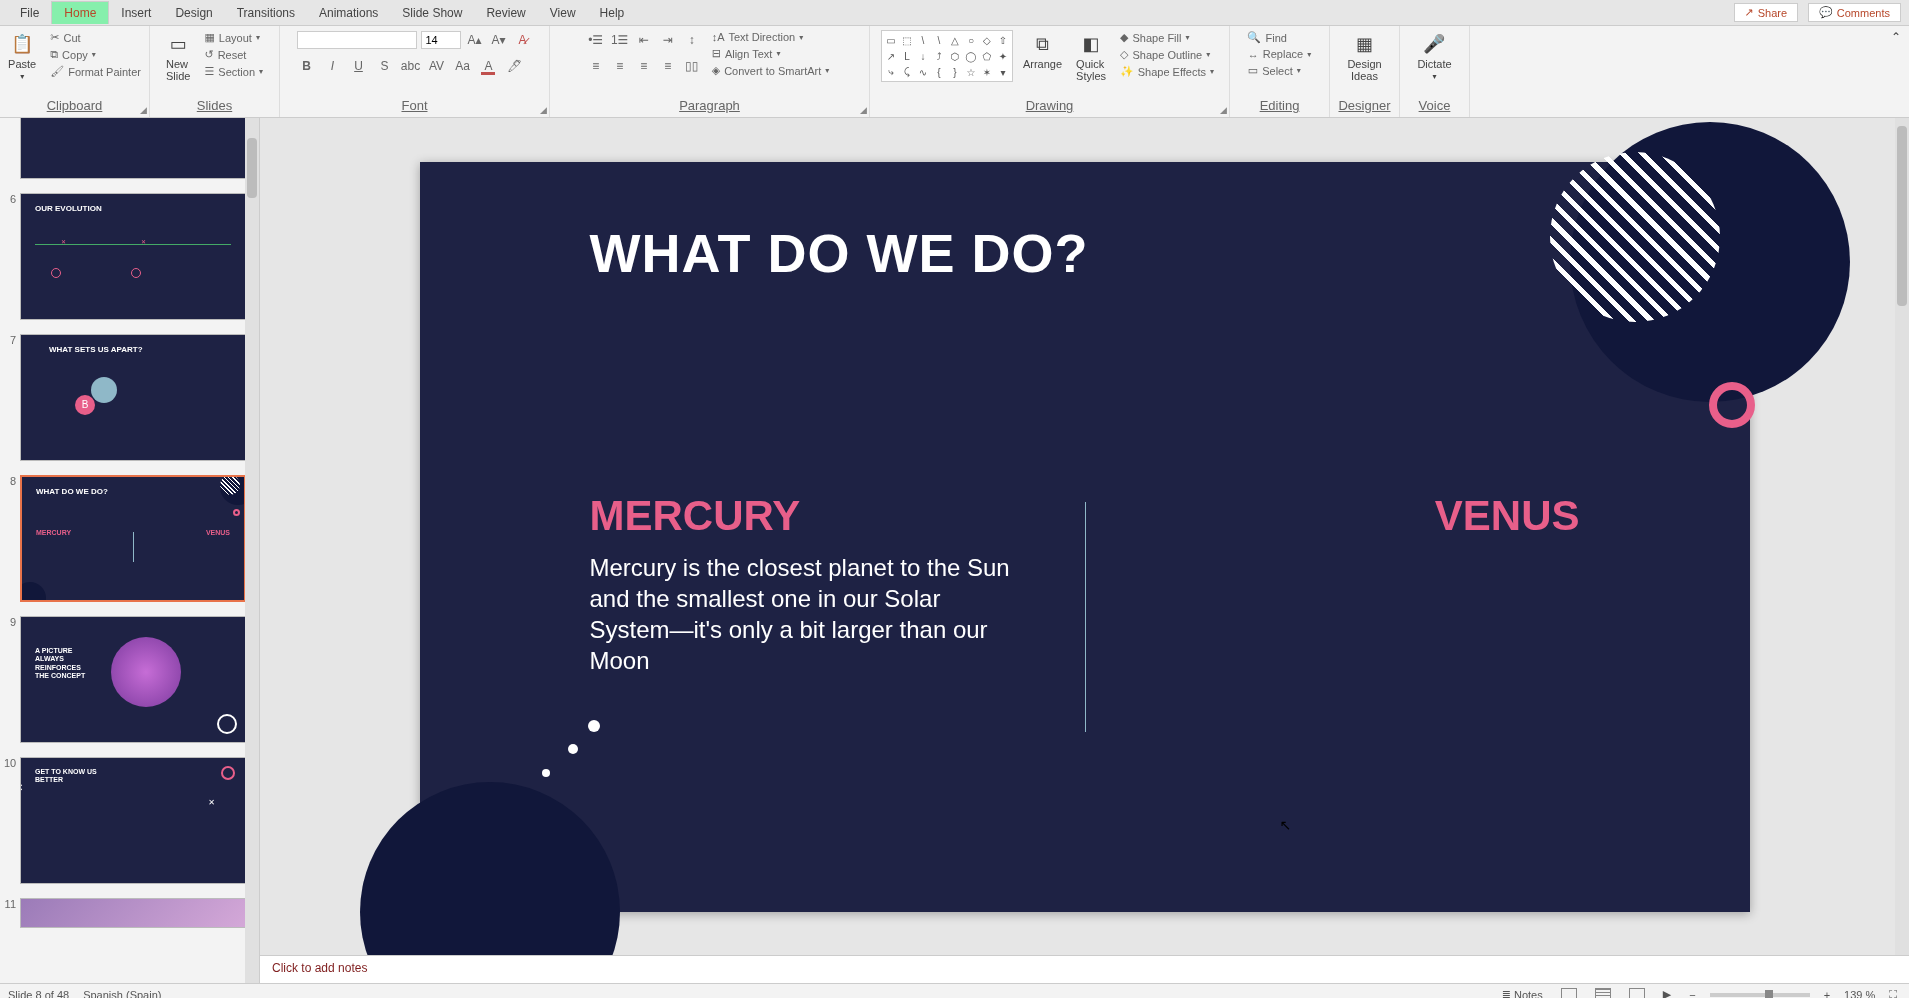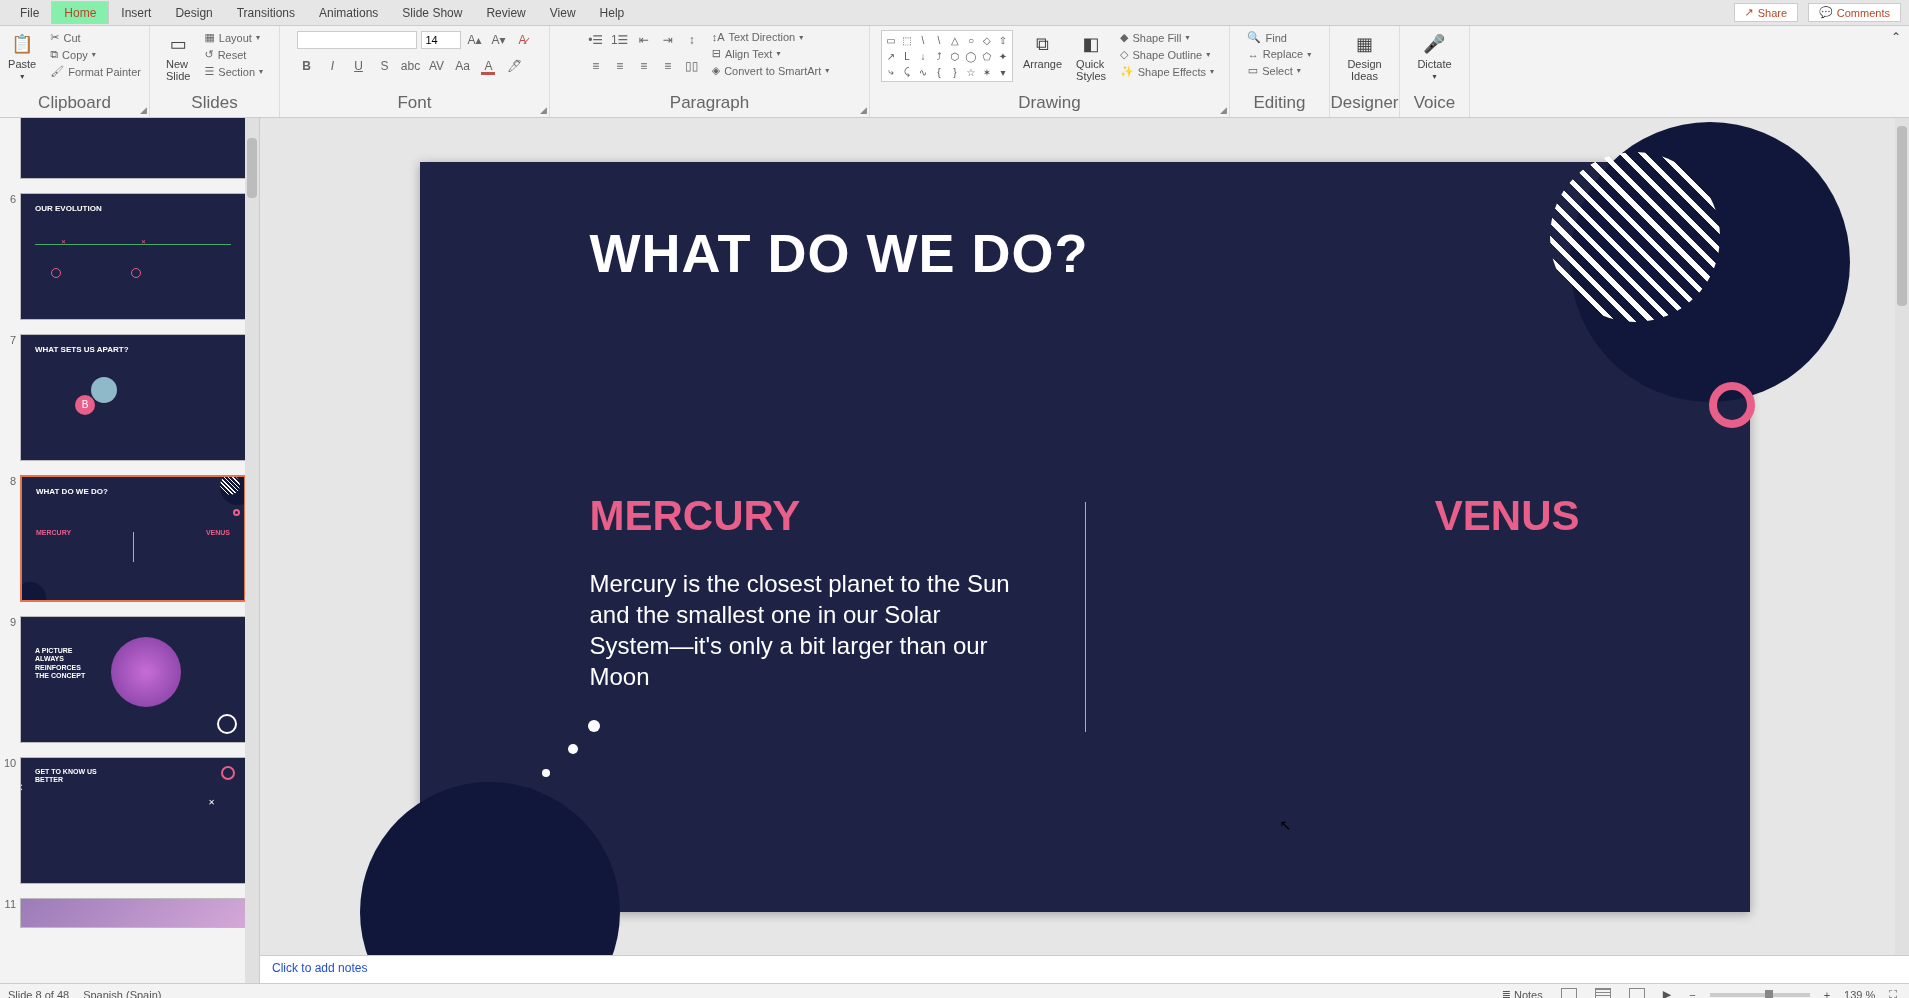--- a/index.html
+++ b/index.html
@@ -10,21 +10,21 @@
 .menu-tab { padding: 4px 12px; cursor: pointer; font-size: 12px; color: #444; }
 .menu-tab.active { background: #86efac; border: 1px solid #ccc; border-bottom: none; color: #b7472a; }
 .header-actions { margin-left: auto; display: flex; gap: 10px; }
 .header-action { border: 1px solid #ccc; padding: 2px 10px; background: #fff; font-size: 11px; display: flex; align-items: center; gap: 4px; cursor: pointer; }
 .header-action.share { color: #b7472a; }
 .header-action.comments { color: #b7472a; }
 
 
 .ribbon { display: flex; background: #f3f3f3; border-bottom: 1px solid #ccc; height: 92px; }
 .ribbon-group { border-right: 1px solid #ddd; padding: 4px 8px 2px; display: flex; flex-direction: column; justify-content: space-between; align-items: center; position: relative; }
-.ribbon-group-label { font-size: 17px; color: #666; text-align: center; padding: 2px 0; }
+.ribbon-group-label { font-size: 13px; color: #666; text-align: center; padding: 2px 0; text-decoration: underline; }
 .ribbon-group-content { display: flex; gap: 6px; align-items: flex-start; height: 68px; }
 .ribbon-btn-lg { display: flex; flex-direction: column; align-items: center; gap: 2px; padding: 2px 4px; cursor: pointer; font-size: 11px; }
 .ribbon-btn-lg .icon { width: 24px; height: 24px; display: flex; align-items: center; justify-content: center; font-size: 18px; }
 .ribbon-col { display: flex; flex-direction: column; gap: 2px; font-size: 11px; }
 .ribbon-row-btn { display: flex; align-items: center; gap: 4px; padding: 1px 4px; cursor: pointer; white-space: nowrap; font-size: 11px; color: #666; }
 .font-box { border: 1px solid #ccc; background: #fff; padding: 2px 4px; font-size: 11px; width: 120px; }
 .font-size-box { border: 1px solid #ccc; background: #fff; padding: 2px 4px; font-size: 11px; width: 40px; text-align: left; }
 .btn-sm { width: 20px; height: 20px; display: inline-flex; align-items: center; justify-content: center; cursor: pointer; font-size: 12px; color: #666; }
 .shapes-gallery { display: grid; grid-template-columns: repeat(8, 14px); grid-template-rows: repeat(3, 14px); gap: 2px; border: 1px solid #ccc; padding: 2px; background: #fff; }
 .shape-cell { width: 14px; height: 14px; display: flex; align-items: center; justify-content: center; font-size: 10px; color: #555; }
@@ -53,21 +53,21 @@
 .big-circle-tr { position: absolute; top: -40px; right: -100px; width: 280px; height: 280px; border-radius: 50%; background: #11173a; }
 .stripe-circle { position: absolute; top: -10px; right: 30px; width: 170px; height: 170px; border-radius: 50%; background: repeating-linear-gradient(45deg, #fff 0 5px, transparent 5px 14px); }
 .pink-ring { position: absolute; top: 220px; right: -5px; width: 46px; height: 46px; border: 8px solid #e85f8a; border-radius: 50%; }
 .big-circle-bl { position: absolute; bottom: -130px; left: -60px; width: 260px; height: 260px; border-radius: 50%; background: #11173a; }
 .dot1 { position: absolute; bottom: 180px; left: 168px; width: 12px; height: 12px; border-radius: 50%; background: #fff; }
 .dot2 { position: absolute; bottom: 158px; left: 148px; width: 10px; height: 10px; border-radius: 50%; background: #fff; }
 .dot3 { position: absolute; bottom: 135px; left: 122px; width: 8px; height: 8px; border-radius: 50%; background: #fff; }
 
 .cursor-arrow { position: absolute; top: 655px; left: 860px; font-size: 14px; color: #000; }
 
-.notes-pane { height: 28px; background: #fff; border-top: 1px solid #ccc; padding: 5px 12px; font-size: 12px; color: #1d4ed8; }
+.notes-pane { height: 28px; background: #fff; border-top: 1px solid #ccc; padding: 5px 12px; font-size: 12px; color: #7f1d1d; }
 
 .statusbar { display: flex; align-items: center; height: 22px; background: #f3f3f3; border-top: 1px solid #ccc; font-size: 11px; color: #555; padding: 0 8px; }
 .statusbar .sb-left { display: flex; gap: 14px; }
 .statusbar .sb-right { margin-left: auto; display: flex; align-items: center; gap: 10px; }
 .sb-btn { cursor: pointer; padding: 0 4px; display: flex; align-items: center; gap: 3px; }
 .zoom-slider { width: 100px; height: 4px; background: #ccc; position: relative; }
 .zoom-handle { position: absolute; top: -3px; left: 55%; width: 8px; height: 10px; background: #888; }
 .view-icon { width: 16px; height: 14px; border: 1px solid #888; display: inline-block; }
 
 .scroll-placeholder { position: absolute; top: 0; right: 0; width: 14px; height: 100%; background: #e0e0e0; }
@@ -351,21 +351,21 @@
         <div style="position:absolute;top:44px;left:40px;color:#e85f8a;font-size:6px">✕</div>
         <div style="position:absolute;top:44px;left:120px;color:#e85f8a;font-size:6px">✕</div>
         <div style="position:absolute;top:74px;left:30px;width:10px;height:10px;border:1px solid #e85f8a;border-radius:50%"></div>
         <div style="position:absolute;top:74px;left:110px;width:10px;height:10px;border:1px solid #e85f8a;border-radius:50%"></div>
       </div>
     </div>
 
     <div class="thumb-wrapper">
       <div class="thumb-num">7</div>
       <div class="thumb">
-        <div class="t-title" style="top:10px;left:14px">WHAT SETS US APART?</div>
+        <div class="t-title" style="top:10px;left:28px">WHAT SETS US APART?</div>
         <div style="position:absolute;top:42px;left:70px;width:26px;height:26px;border-radius:50%;background:#8fb8c8"></div>
         <div style="position:absolute;top:60px;left:54px;width:20px;height:20px;border-radius:50%;background:#e85f8a;font-size:10px;text-align:center;line-height:20px">B</div>
       </div>
     </div>
 
     <div class="thumb-wrapper">
       <div class="thumb-num">8</div>
       <div class="thumb selected">
         <div class="t-title" style="top:10px;left:14px">WHAT DO WE DO?</div>
         <div style="position:absolute;top:52px;left:14px;font-size:7px;color:#e85f8a;font-weight:bold">MERCURY</div>
@@ -413,21 +413,21 @@
         <div class="stripe-circle"></div>
         <div class="pink-ring"></div>
         <div class="big-circle-bl"></div>
         <div class="dot1"></div>
         <div class="dot2"></div>
         <div class="dot3"></div>
 
         <div class="slide-title">WHAT DO WE DO?</div>
         <div class="col-left">
           <div class="col-header">MERCURY</div>
-          <div class="col-text" style="margin-top:28px">Mercury is the closest planet to the Sun and the smallest one in our Solar System—it's only a bit larger than our Moon</div>
+          <div class="col-text" style="margin-top:12px">Mercury is the closest planet to the Sun and the smallest one in our Solar System—it's only a bit larger than our Moon</div>
         </div>
         <div class="divider-line"></div>
         <div class="col-right">
           <div class="col-header">VENUS</div>
         </div>
         <div class="cursor-arrow">↖</div>
       </div>
       <div class="scroll-placeholder" style="height:100%">
         <div class="scroll-thumb" style="height:180px;margin-top:8px"></div>
       </div>

